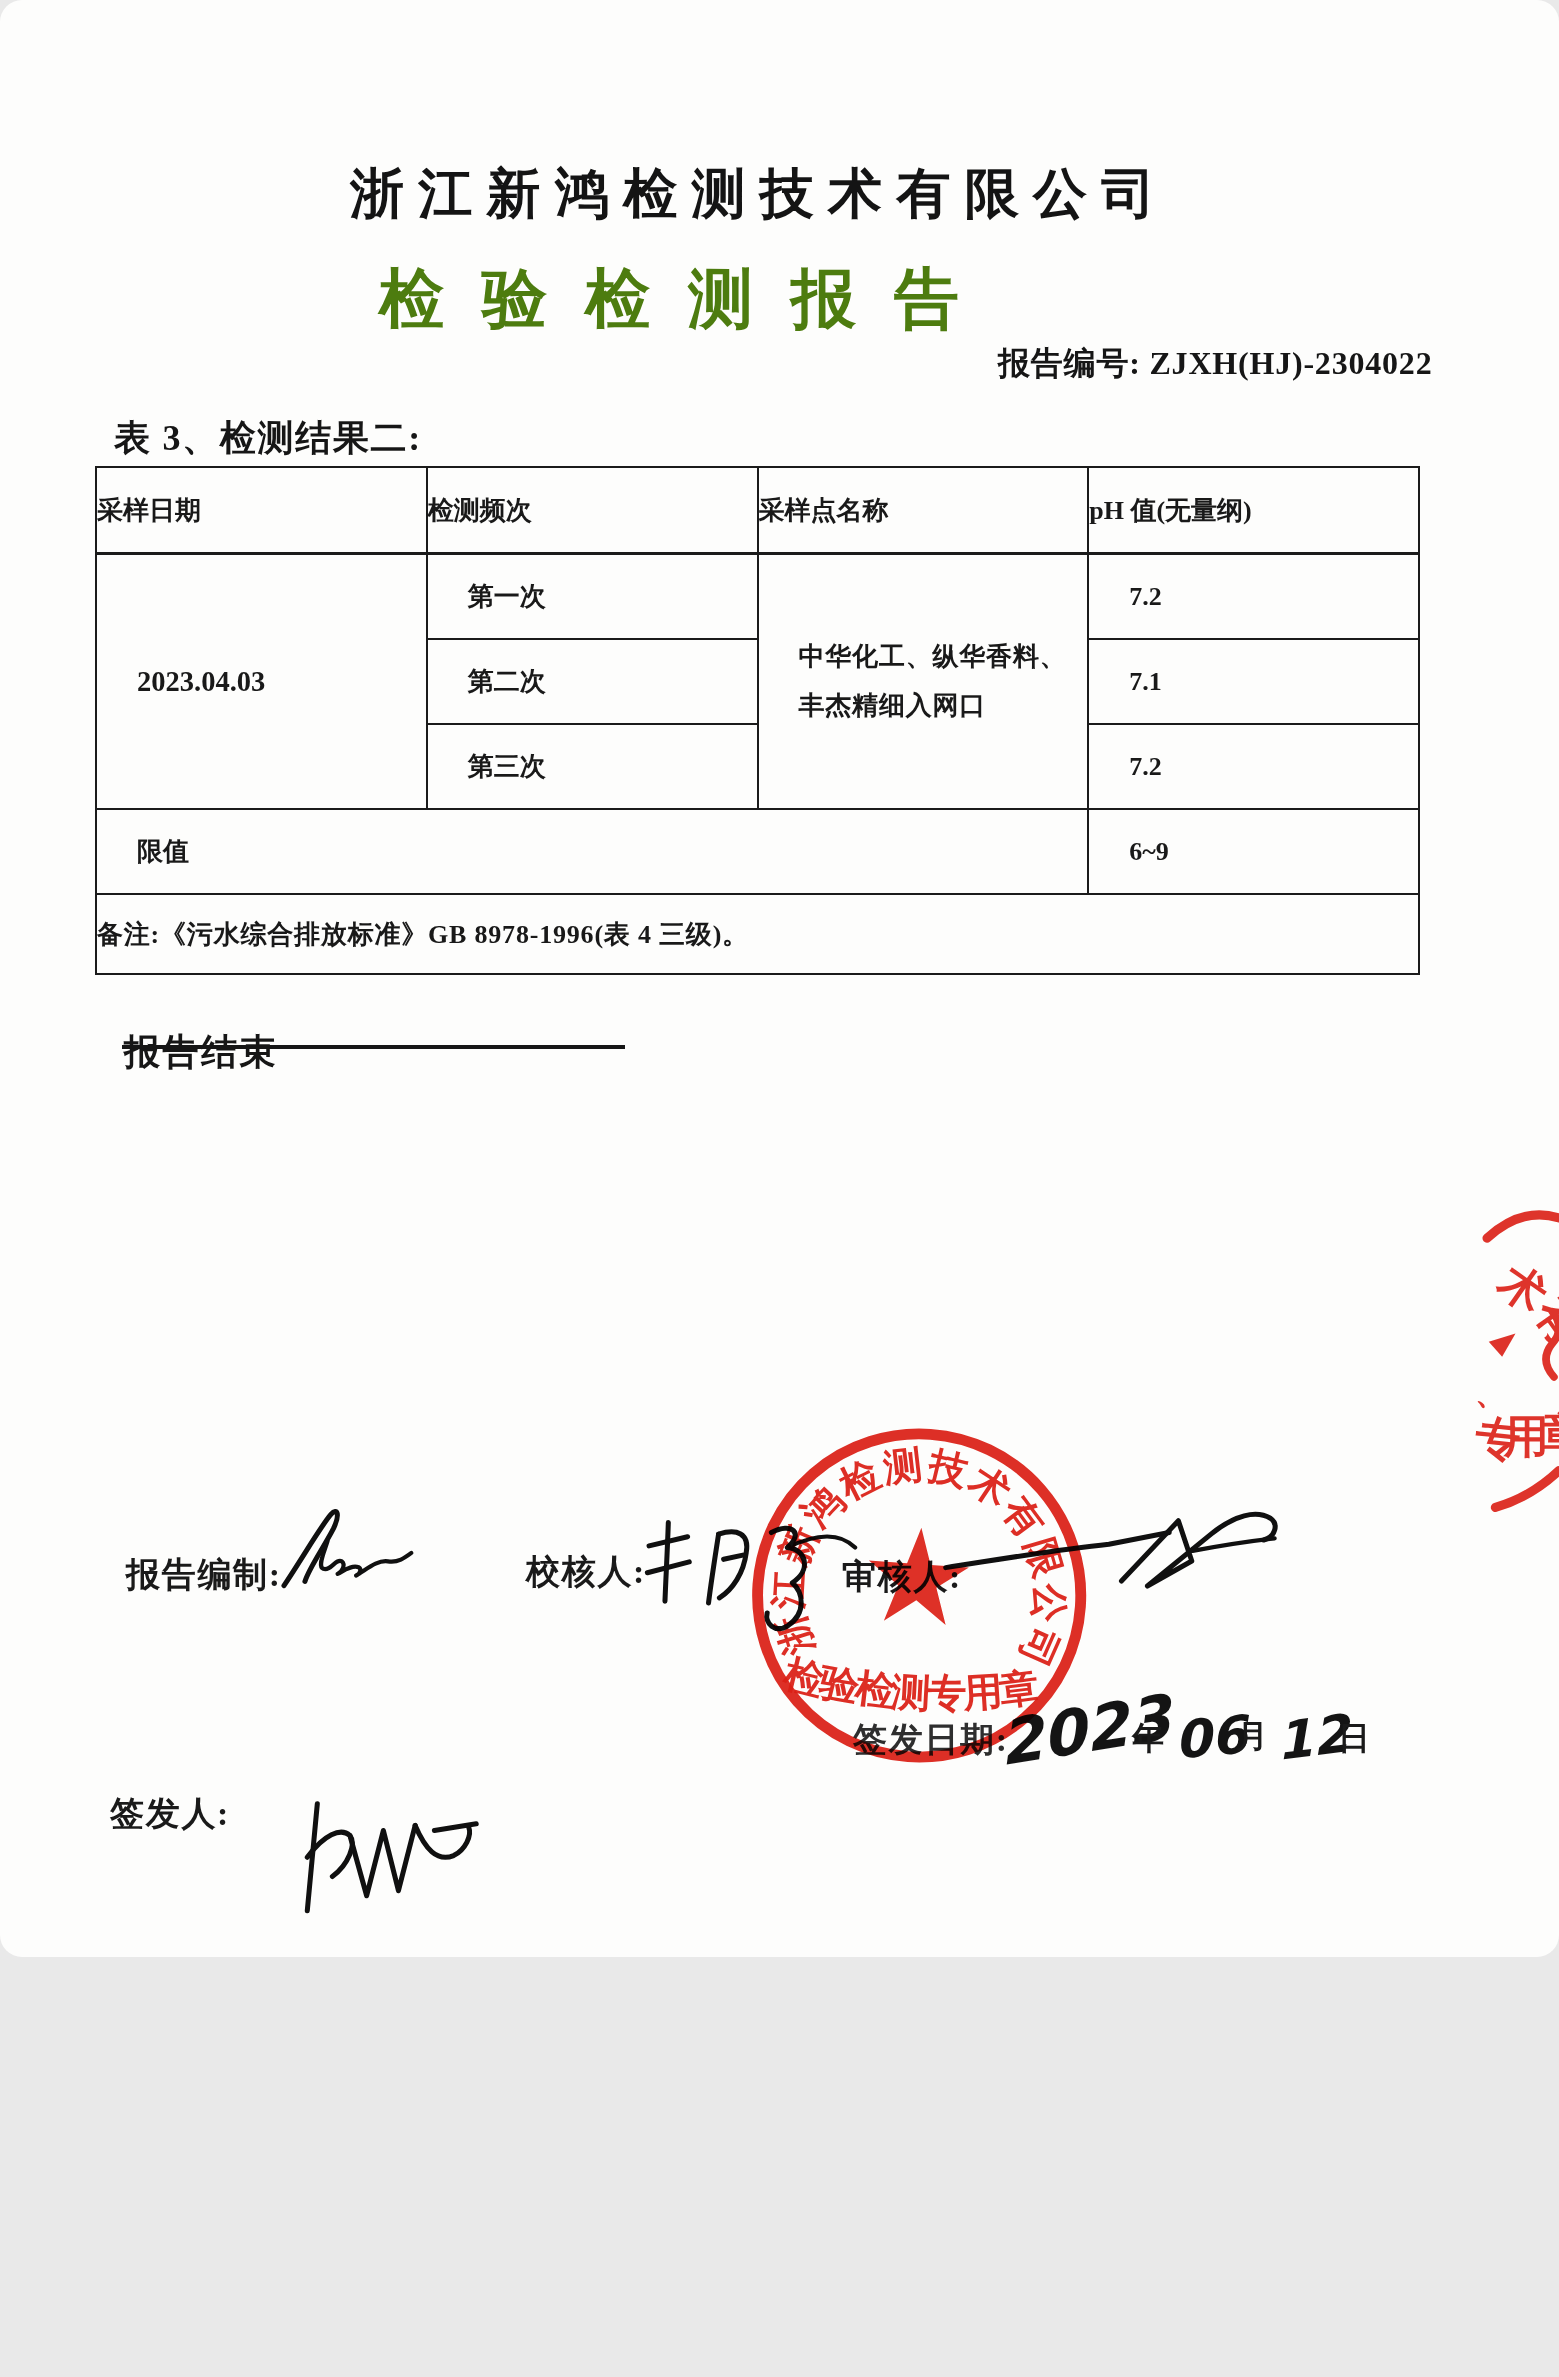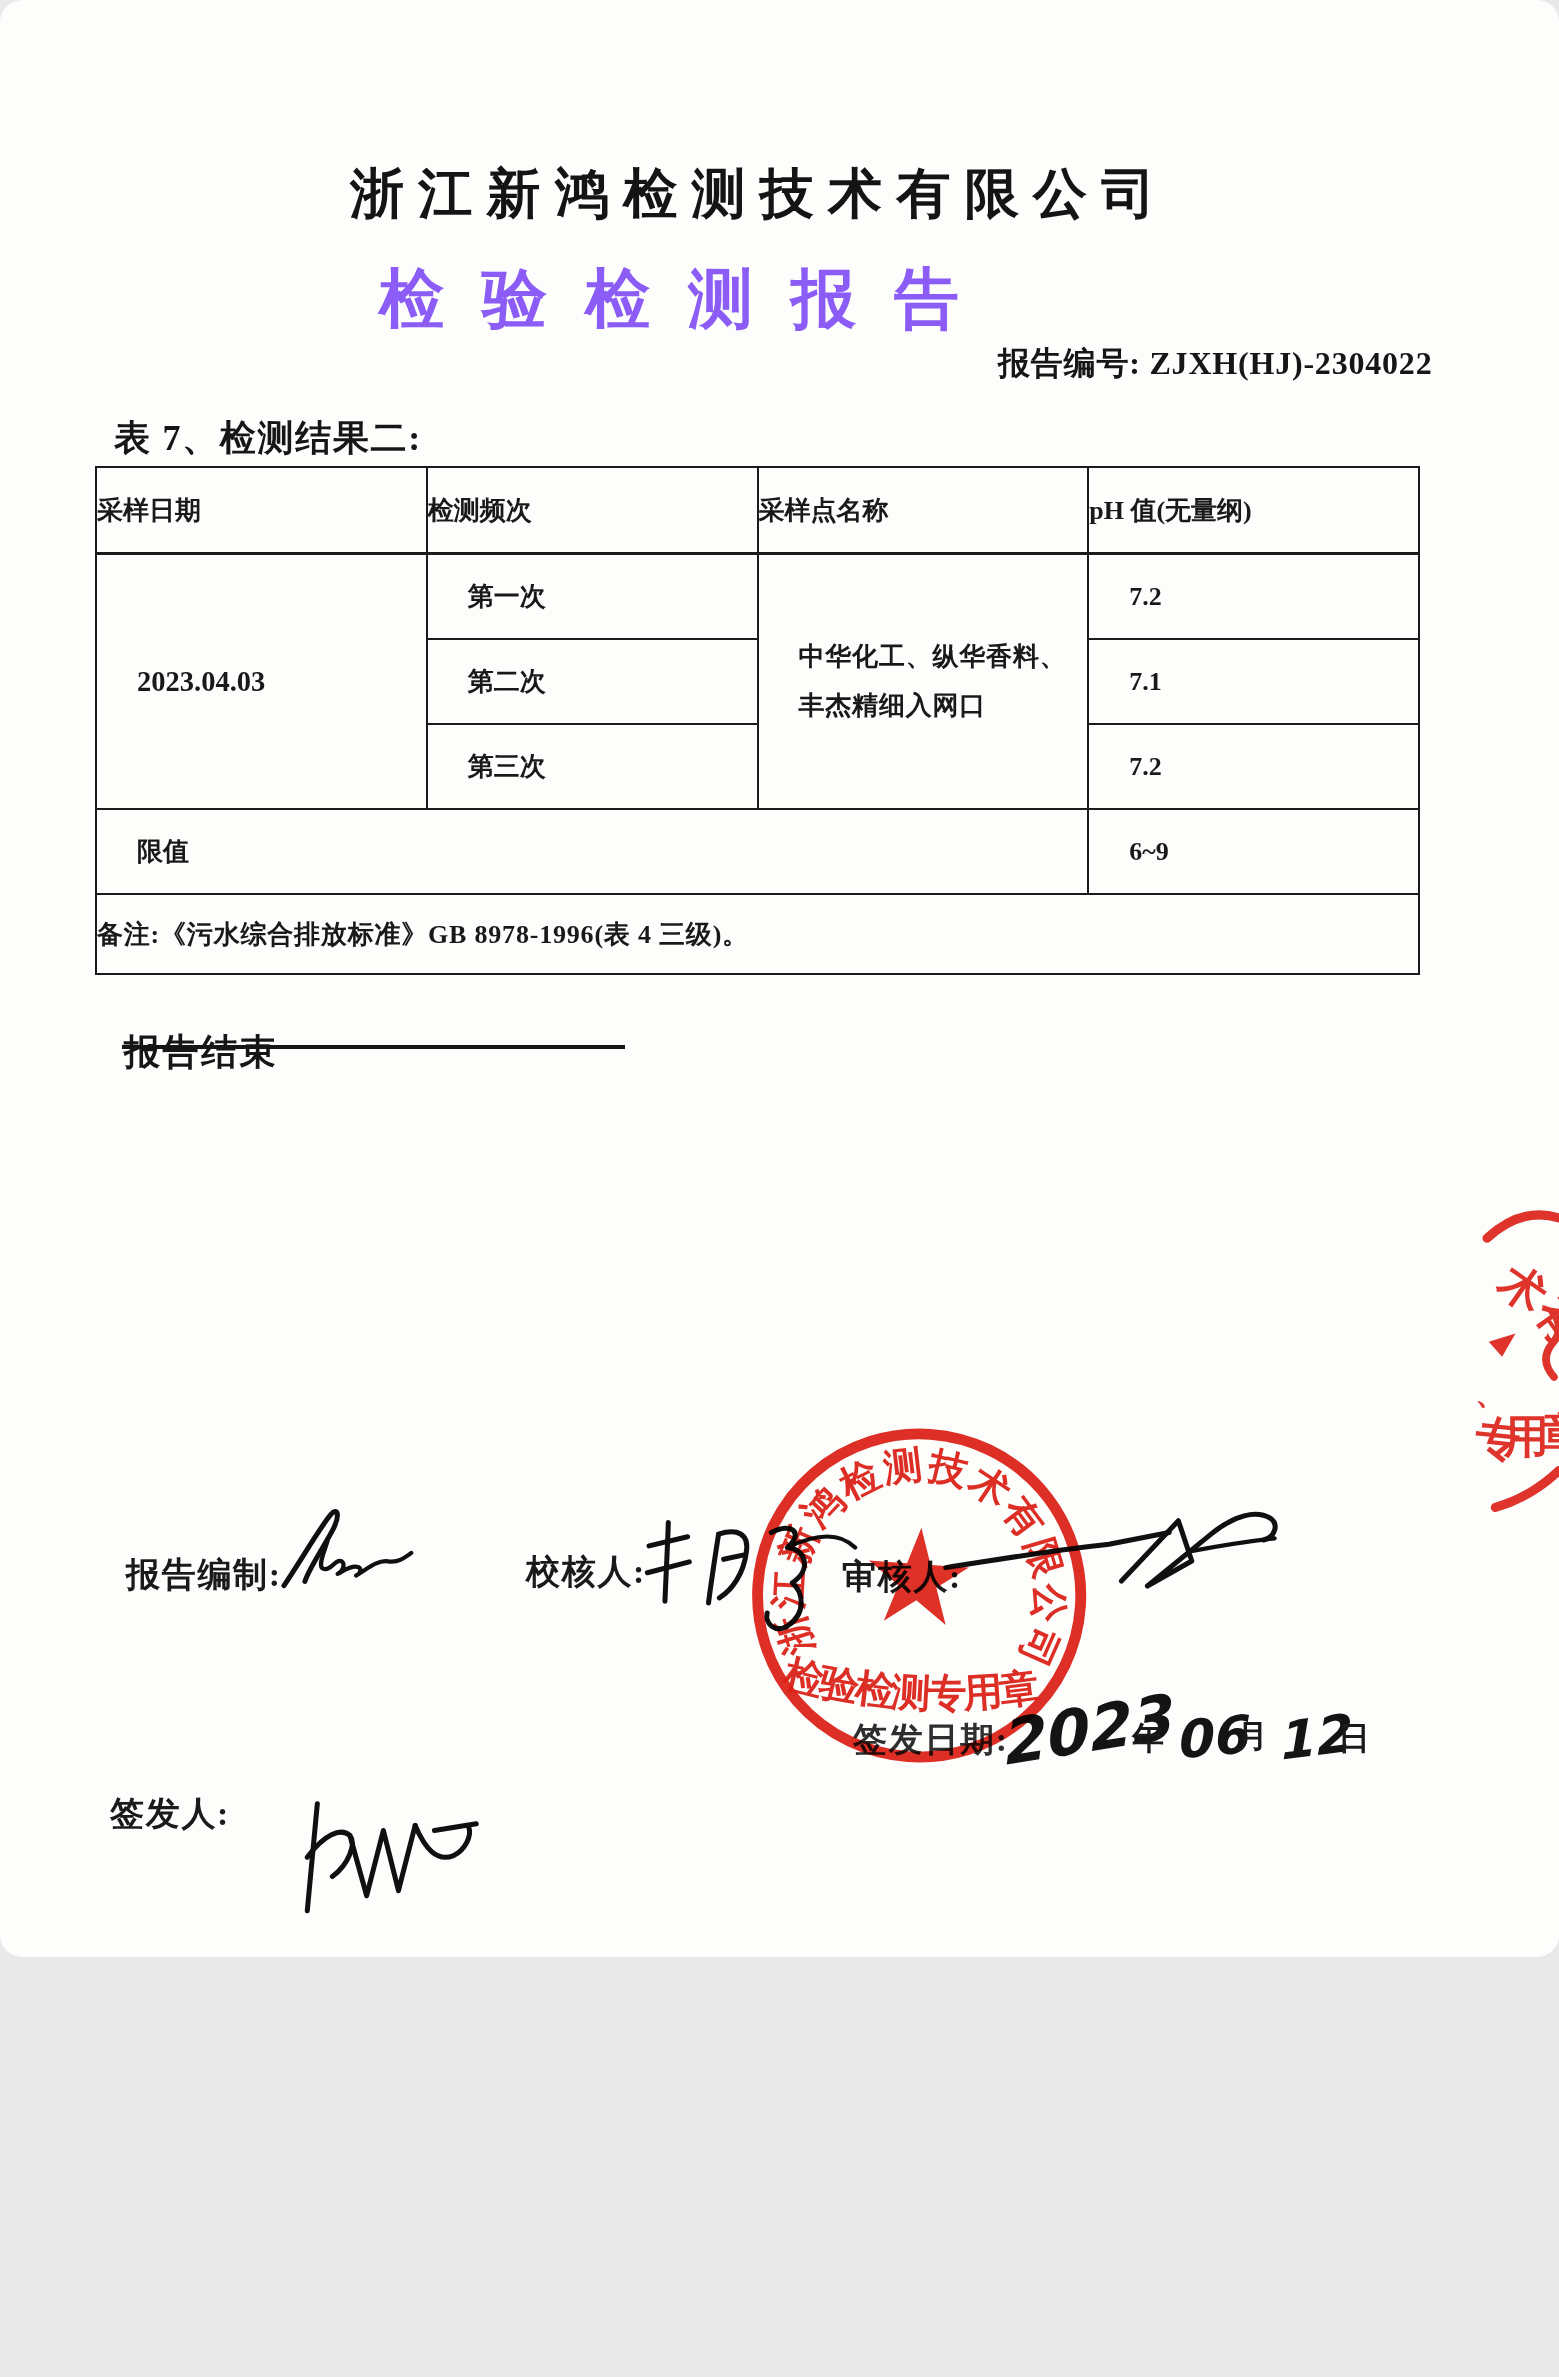--- a/index.html
+++ b/index.html
@@ -15,21 +15,21 @@
   }
   .abs{position:absolute;}
   .company-title{
     left:350px;top:158px;
     font-size:54px;font-weight:bold;letter-spacing:14.3px;
     white-space:nowrap;color:#141414;
   }
   .report-title{
     left:379px;top:255px;
     font-size:65px;font-weight:bold;letter-spacing:38px;
-    white-space:nowrap;color:#8b5cf6;
+    white-space:nowrap;color:#4d7c0f;
   }
   .report-no{
     left:998px;top:342px;
     font-size:32px;font-weight:bold;letter-spacing:0.8px;white-space:nowrap;text-align:center;
   }
   .section-title{
     left:114px;top:414px;
     font-size:36px;font-weight:bold;letter-spacing:1.7px;white-space:nowrap;
   }
   table.results{
@@ -87,21 +87,21 @@
 
 <div class="page">
 
   <div class="abs company-title">浙江新鸿检测技术有限公司</div>
   <div class="abs report-title">检验检测报告</div>
   <div class="abs report-no">
     <span>报告编号:</span>
     <span>ZJXH(HJ)-2304022</span>
   </div>
 
-  <div class="abs section-title">表 7、检测结果二:</div>
+  <div class="abs section-title">表 3、检测结果二:</div>
 
   <table class="results">
     <tbody>
         <tr class="hdr">
       <td style="width:25%">采样日期</td>
       <td style="width:25%">检测频次</td>
       <td style="width:25%">采样点名称</td>
       <td style="width:25%">pH 值(无量纲)</td>
     </tr>
     <tr class="hrow">

